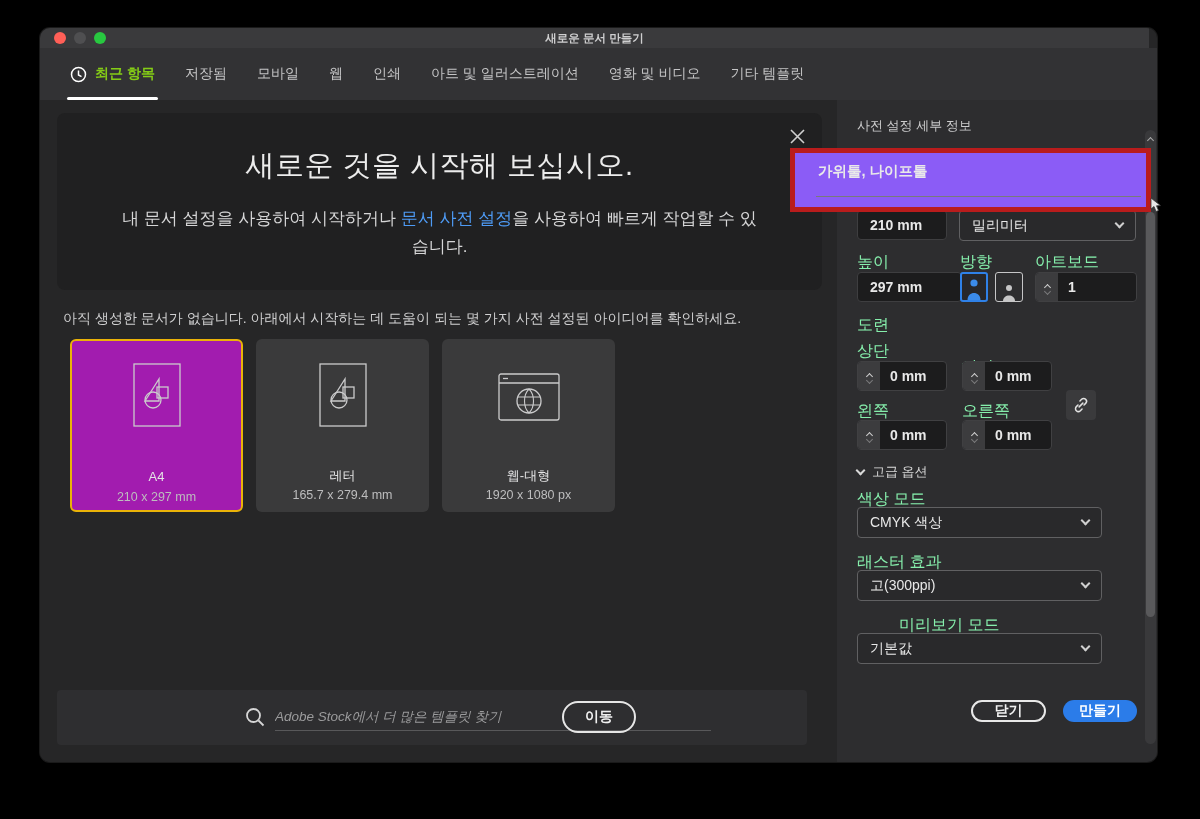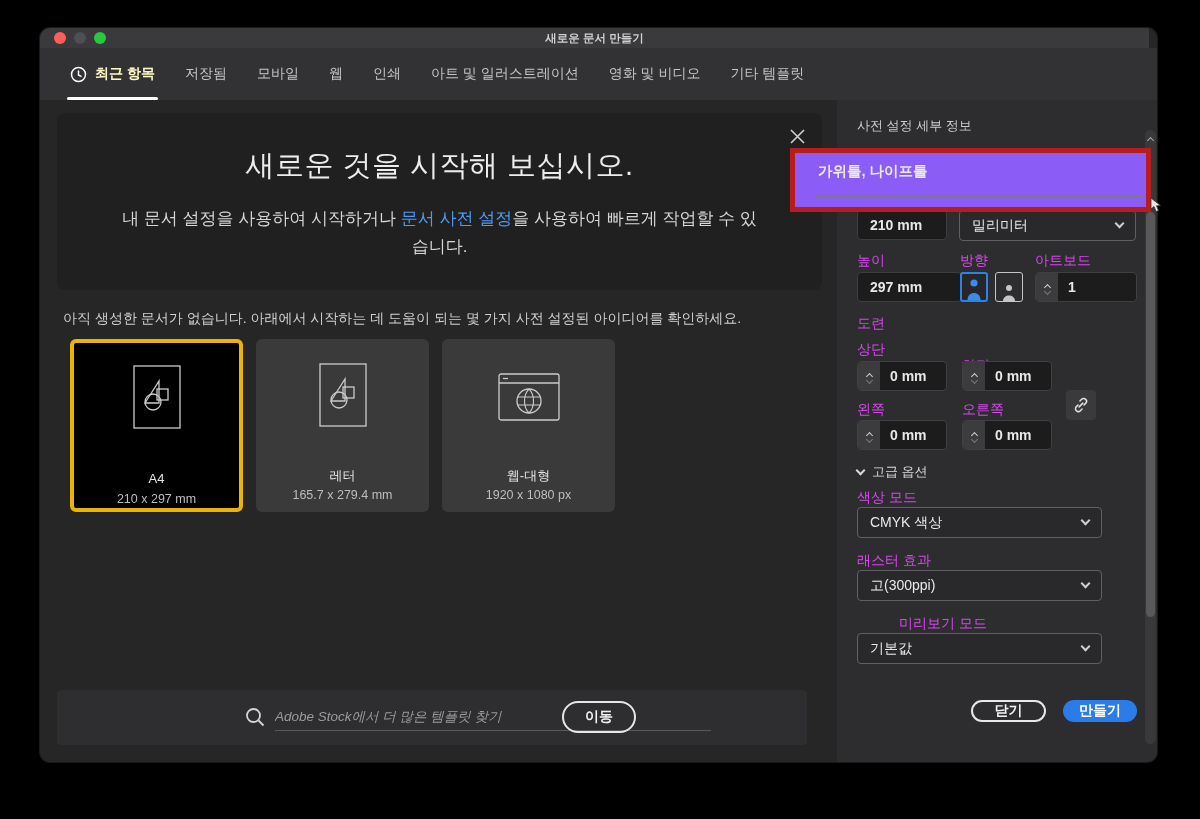--- a/index.html
+++ b/index.html
@@ -17,21 +17,21 @@
   .light.gray { background:#4f4f51; }
   .light.green { background:#28c840; }
   .win-title { position:absolute; left:0; right:0; top:0; height:20px; line-height:20px;
                text-align:center; font-size:11.5px; font-weight:bold; color:#cfcfd0; }
 
   
   .tabbar { position:absolute; left:0; top:20px; right:0; height:52px; background:#323234;
             display:flex; align-items:center; gap:30px; padding:0 0 0 30px; }
   .tab { position:relative; height:52px; display:flex; align-items:center; gap:8px;
          font-size:14px; color:#c5c5c6; cursor:default; white-space:nowrap; }
-  .tab.active { color:#fef9c3; font-weight:bold; }
+  .tab.active { color:#84cc16; font-weight:bold; }
   .tab-underline { position:absolute; left:-3px; right:-3px; bottom:0; height:3px; background:#ffffff; border-radius:2px; }
 
   
   .content { position:absolute; left:0; top:72px; right:0; bottom:0; display:flex; }
   .left-pane { position:relative; width:797px; height:100%; background:#262627; }
   .right-pane { position:relative; width:320px; height:100%; background:#2d2d2f; }
 
   
   .hero { position:absolute; left:17px; top:13px; width:765px; height:177px;
           background:#202021; border-radius:8px; }
@@ -41,41 +41,41 @@
              font-size:29px; font-weight:500; color:#ececec; letter-spacing:.5px; }
   .hero-body { position:absolute; left:0; right:0; top:92px; text-align:center;
                font-size:17px; line-height:28px; color:#d6d6d7; }
   .hero-body .lnk { color:#4e9bf5; }
 
   .note { position:absolute; left:23px; top:210px; font-size:14px; color:#d0d0d1; }
 
   
   .cards { position:absolute; left:30px; top:239px; display:flex; gap:13px; }
   .card { width:173px; height:173px; background:#3a3a3b; border-radius:6px; position:relative; }
-  .card.selected { border:4px solid #eab308; background:#000000; }
+  .card.selected { border:2px solid #eab308; background:#a21caf; }
   .card-icon { position:absolute; left:0; right:0; top:24px; display:flex; justify-content:center; }
   .card.selected .card-icon { top:22px; }
   .card-name { position:absolute; left:0; right:0; top:128px; text-align:center; font-size:13px; color:#e4e4e5; }
   .card-dims { position:absolute; left:0; right:0; top:149px; text-align:center; font-size:12.5px; color:#bdbdbe; }
 
   
   .searchbar { position:absolute; left:17px; top:590px; width:750px; height:55px;
                background:#2e2e30; border-radius:4px; }
   .search-ic { position:absolute; left:188px; top:17px; }
   .search-input { position:absolute; left:218px; top:13px; width:436px; height:28px;
                   background:transparent; border:none; border-bottom:1px solid #58585a;
                   outline:none; font-style:italic; font-size:13.5px; color:#e0e0e0; }
   .search-input::placeholder { color:#9b9b9c; }
   .go-btn { position:absolute; left:505px; top:11px; width:74px; height:32px;
             border:2px solid #e6e6e6; border-radius:16px; background:transparent;
             color:#f0f0f0; font-size:14px; font-weight:bold; }
 
   
   .rp-header { position:absolute; left:20px; top:17px; font-size:13px; color:#cccccd; }
-  .rp-label { position:absolute; font-size:14px; color:#d946ef; }
+  .rp-label { position:absolute; font-size:16px; color:#86efac; }
 
   .field { position:absolute; height:30px; background:#1c1c1d; border:1px solid #3e3e40;
            border-radius:4px; font-size:14px; font-weight:bold; color:#e8e8e8;
            display:flex; align-items:center; padding-left:12px; }
 
   .select { position:absolute; height:31px; background:#29292b; border:1px solid #606062;
             border-radius:4px; font-size:14px; color:#e8e8e8;
             display:flex; align-items:center; padding:0 12px; }
   .select .sel-val { flex:1; }
 

